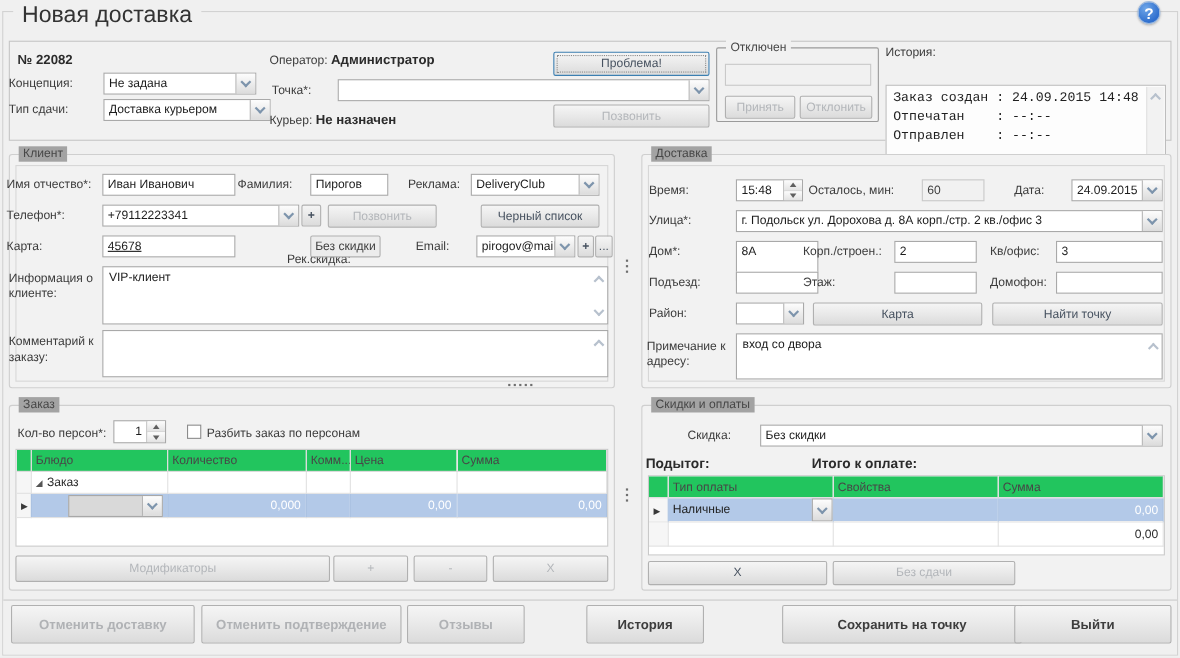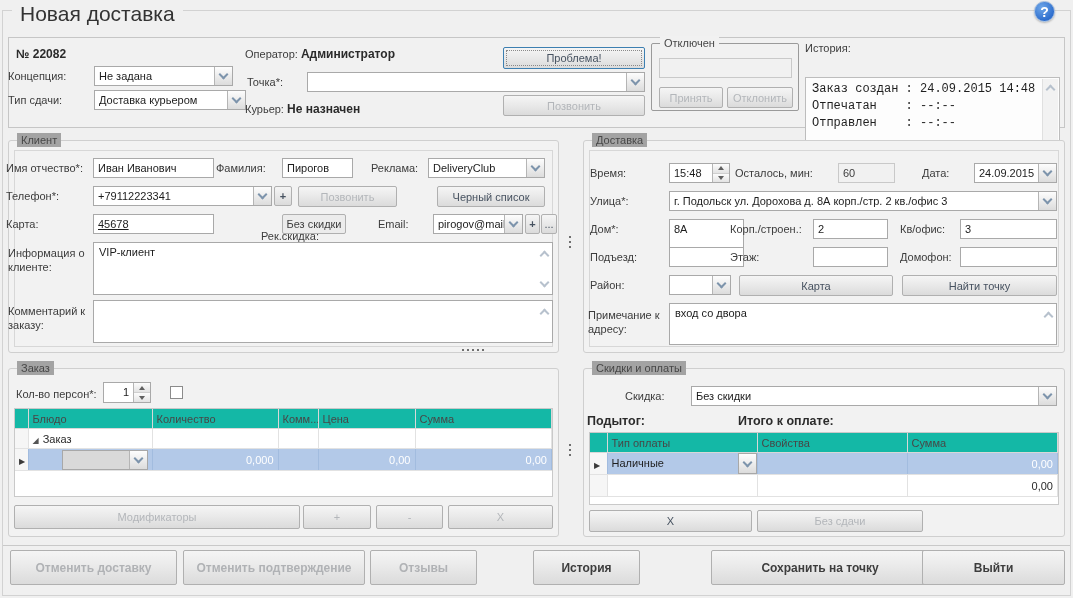--- a/index.html
+++ b/index.html
@@ -42,21 +42,21 @@
   .btn.bold{font-weight:bold;font-size:12px;color:#3d3d3d;}
   .btn.bold.dis{color:#b0b2b5;}
   .btn.focus{border:1px solid #3c7fb1;position:relative;}
   .btn.focus:after{content:"";position:absolute;inset:2px;border:1px dotted #8a8a8a;}
   .sq{font-weight:bold;}
   
   .tblwrap{background:#fff;border:1px solid #c9c9c9;overflow:hidden;}
   table{border-collapse:collapse;table-layout:fixed;width:100%;}
   th,td{border-right:1px solid #e2e2e2;border-bottom:1px solid #e2e2e2;padding:0 4px;height:19px;font-weight:normal;
         text-align:left;white-space:nowrap;overflow:hidden;font-size:11px;color:#2a2a2a;}
-  th{background:#14b8a6;color:#474747;border-color:#d8d8d8;}
+  th{background:#22c55e;color:#474747;border-color:#d8d8d8;}
   td.selc{background:#f6f6f6;}
   tr.sel td{background:#b3c9e8;border-right-color:#a2bcdf;color:#fff;}
   tr.sel td.selc{background:#f6f6f6;color:#333;}
   td.num,th.num{text-align:right;}
   tr.sel td.dark{color:#1e1e1e;}
   .marker{color:#3a3a3a;font-size:8px;}
   .expander{color:#555;font-size:8px;margin-right:4px;}
   
   .hist{background:#fdfdfd;border:1px solid #bdbdbd;font-family:"Liberation Mono",monospace;font-size:12px;color:#1f1f1f;
         line-height:17px;padding:3px 20px 3px 6px;position:relative;}
@@ -318,20 +318,21 @@
     <span class="spin">
         <div>
           <i class="tri-up"></i>
         </div>
         <div>
           <i class="tri-dn"></i>
         </div>
       </span>
   </div>
   <div class="abs chk" style="left:170px;top:386px;"></div>
+  <div class="abs lbl" style="left:188px;top:384px;">Разбить заказ по персонам</div>
 
   <div class="abs tblwrap" style="left:14px;top:408px;width:539px;height:89px;">
     <table>
       <colgroup>
           <col style="width:13px;">
           <col style="width:124px;">
           <col style="width:126px;">
           <col style="width:40px;">
           <col style="width:97px;">
           <col>

